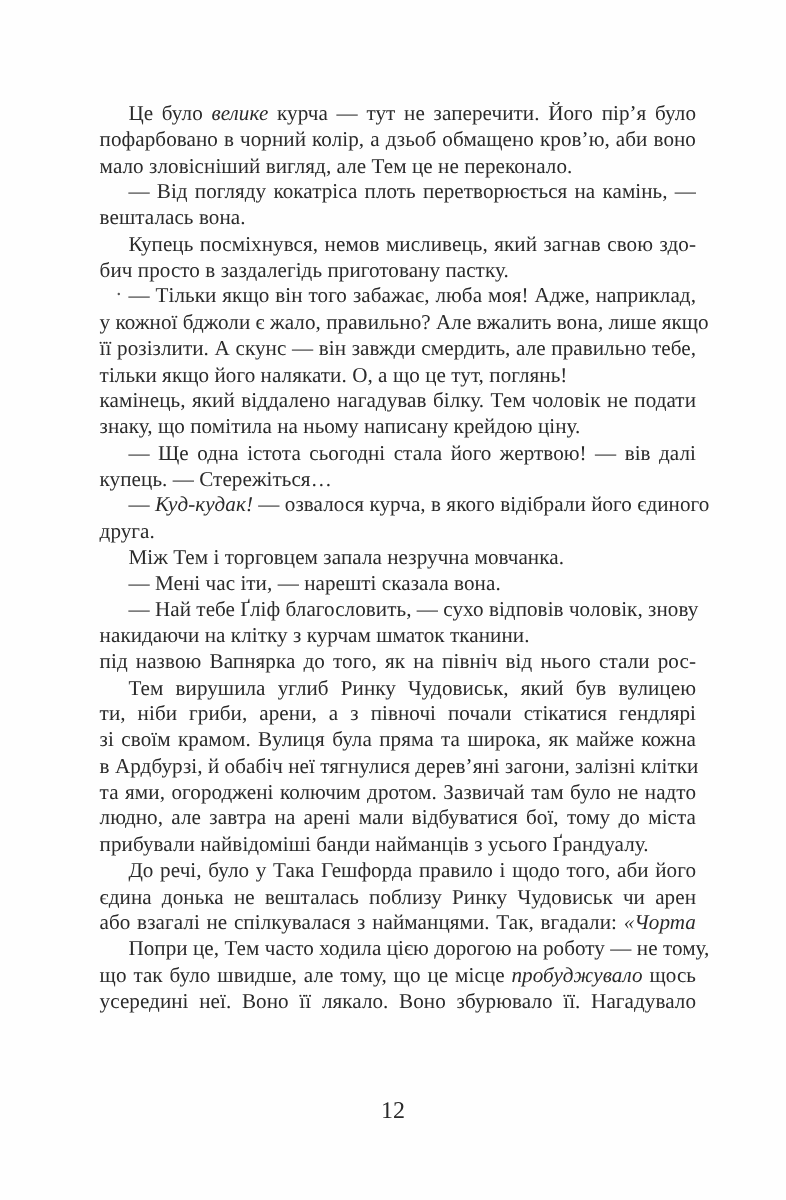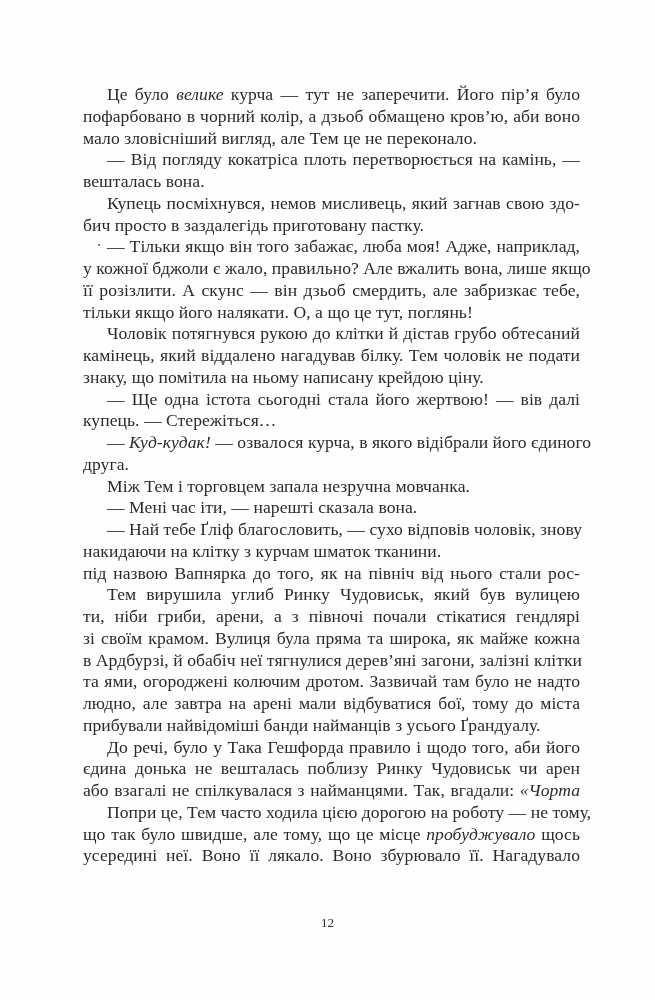--- a/index.html
+++ b/index.html
@@ -47,21 +47,21 @@
     .seg-i {
       font-style: italic;
     }
     .page-number {
       position: absolute;
       left: 0;
       width: 655px;
       top: 915px;
       text-align: center;
       font-family: "Liberation Serif", "DejaVu Serif", serif;
-      font-size: 13px;
+      font-size: 20px;
       color: #2a2a2a;
     }
     .stray-dot {
       position: absolute;
       left: 98px;
       top: 244px;
       width: 2px;
       height: 2px;
       background: #555;
       border-radius: 1px;
@@ -74,23 +74,22 @@
   <div class="text-block" id="text-block">
       <span class="line indent"><span>Це було </span><span class="seg-i">велике</span><span> курча — тут не заперечити. Його пір’я було</span></span>
       <span class="line"><span>пофарбовано в чорний колір, а дзьоб обмащено кров’ю, аби воно</span></span>
       <span class="line last"><span>мало зловісніший вигляд, але Тем це не переконало.</span></span>
       <span class="line indent"><span>— Від погляду кокатріса плоть перетворюється на камінь, —</span></span>
       <span class="line last"><span>вешталась вона.</span></span>
       <span class="line indent"><span>Купець посміхнувся, немов мисливець, який загнав свою здо-</span></span>
       <span class="line last"><span>бич просто в заздалегідь приготовану пастку.</span></span>
       <span class="line indent"><span>— Тільки якщо він того забажає, люба моя! Адже, наприклад,</span></span>
       <span class="line"><span>у кожної бджоли є жало, правильно? Але вжалить вона, лише якщо</span></span>
-      <span class="line"><span>її розізлити. А скунс — він дзьоб смердить, але забризкає тебе,</span></span>
+      <span class="line"><span>її розізлити. А скунс — він завжди смердить, але правильно тебе,</span></span>
       <span class="line last"><span>тільки якщо його налякати. О, а що це тут, поглянь!</span></span>
-      <span class="line indent"><span>Чоловік потягнувся рукою до клітки й дістав грубо обтесаний</span></span>
       <span class="line"><span>камінець, який віддалено нагадував білку. Тем чоловік не подати</span></span>
       <span class="line last"><span>знаку, що помітила на ньому написану крейдою ціну.</span></span>
       <span class="line indent"><span>— Ще одна істота сьогодні стала його жертвою! — вів далі</span></span>
       <span class="line last"><span>купець. — Стережіться…</span></span>
       <span class="line indent"><span>— </span><span class="seg-i">Куд-кудак!</span><span> — озвалося курча, в якого відібрали його єдиного</span></span>
       <span class="line last"><span>друга.</span></span>
       <span class="line indent last"><span>Між Тем і торговцем запала незручна мовчанка.</span></span>
       <span class="line indent last"><span>— Мені час іти, — нарешті сказала вона.</span></span>
       <span class="line indent"><span>— Най тебе Ґліф благословить, — сухо відповів чоловік, знову</span></span>
       <span class="line last"><span>накидаючи на клітку з курчам шматок тканини.</span></span>

